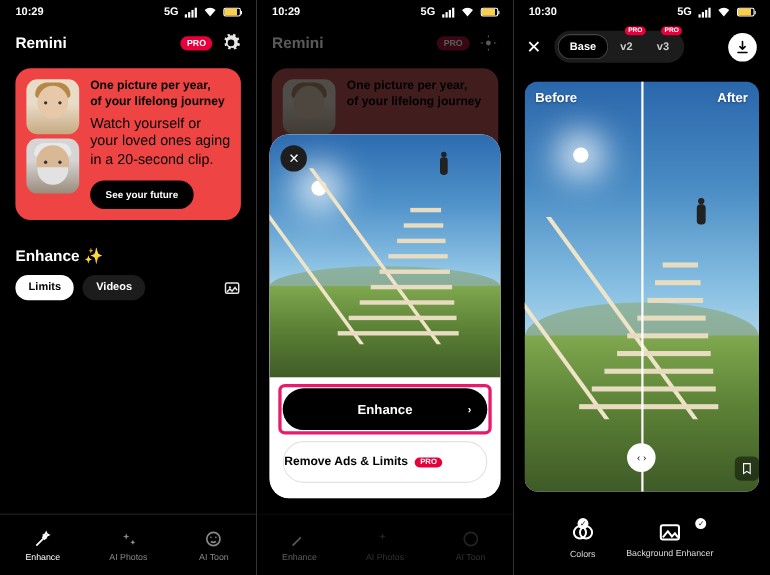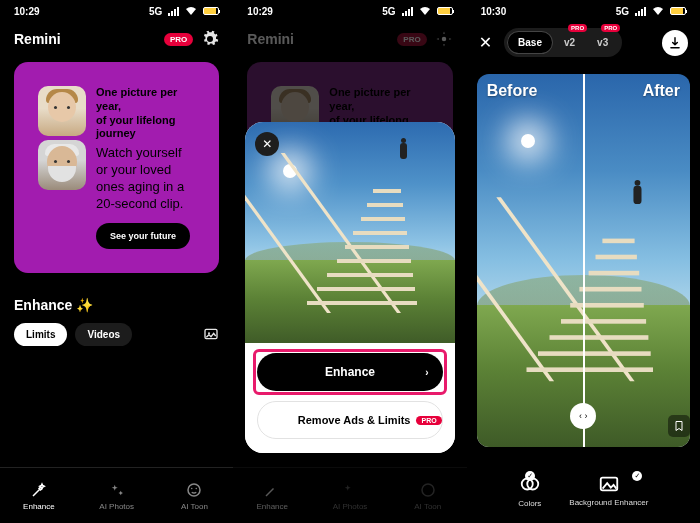--- a/index.html
+++ b/index.html
@@ -11,21 +11,21 @@
   .sig{display:inline-flex;gap:1px;align-items:flex-end}
   .sig i{width:2px;background:#fff;display:block}
   .sig i:nth-child(1){height:3px}.sig i:nth-child(2){height:5px}.sig i:nth-child(3){height:7px}.sig i:nth-child(4){height:9px}
   .batt{width:16px;height:8px;border:1px solid #fff;border-radius:2px;position:relative;background:linear-gradient(90deg,#ffcf3f 85%,transparent 85%)}
   .batt:after{content:"";position:absolute;right:-2px;top:2px;width:1px;height:3px;background:#fff}
   .hdr{display:flex;justify-content:space-between;align-items:center;padding:8px 14px}
   .brand{font-size:14px;font-weight:700}
   .hdr-r{display:flex;gap:8px;align-items:center}
   .pro{background:#e7003b;color:#fff;font-size:8px;font-weight:700;padding:2px 6px;border-radius:8px}
   .gear{width:18px;height:18px}
-  .card{margin:6px 14px;background:#a21caf;border-radius:14px;padding:24px;display:flex;gap:10px;color:#000}
+  .card{margin:6px 14px;background:#ef4444;border-radius:14px;padding:10px;display:flex;gap:10px;color:#000}
   .faces{width:48px;flex:0 0 48px;display:flex;flex-direction:column;gap:4px}
   .face{width:48px;height:50px;border-radius:10px;background:#d8c9b8;position:relative;overflow:hidden}
   .face.young{background:linear-gradient(#e8dcc8 45%,#c7a982)}
   .face.old{background:linear-gradient(#d5d5d5 40%,#9a8b7a)}
   .head{position:absolute;left:50%;transform:translateX(-50%);border-radius:50%}
   .young .head{top:6px;width:28px;height:30px;background:#e7c8a8}
   .young .hair{position:absolute;top:3px;left:50%;transform:translateX(-50%);width:32px;height:14px;border-radius:14px 14px 4px 4px;background:#b58848}
   .old .head{top:6px;width:30px;height:32px;background:#d9b896}
   .old .hair{position:absolute;top:4px;left:50%;transform:translateX(-50%);width:34px;height:12px;border-radius:14px 14px 4px 4px;background:#e8e8e8}
   .old .beard{position:absolute;top:26px;left:50%;transform:translateX(-50%);width:28px;height:16px;border-radius:0 0 14px 14px;background:#e2e2e2}
@@ -56,32 +56,32 @@
   .rail{position:absolute;background:#efe3c8}
   .rail.l{width:4px;height:160px;left:20px;bottom:-8px;transform:skewX(36deg);transform-origin:bottom}
   .rail.r{width:4px;height:160px;left:90px;bottom:-8px;transform:skewX(36deg);transform-origin:bottom}
   .step{position:absolute;background:#e7dcc0;height:4px}
   .person{position:absolute;top:-12px;right:30px;width:7px;height:16px;background:#222;border-radius:3px}
   .person:before{content:"";position:absolute;top:-5px;left:1px;width:5px;height:5px;background:#222;border-radius:50%}
   .sheet-ctl{position:absolute;left:0;right:0;bottom:0;padding:10px 12px 14px;display:flex;flex-direction:column;gap:10px;background:#fff}
   .enh-btn{background:#000;color:#fff;border-radius:24px;height:38px;display:flex;align-items:center;justify-content:center;gap:8px;font-size:12px;font-weight:700;position:relative}
   .enh-btn .chev{position:absolute;right:14px;font-size:10px}
   .hl{position:absolute;left:8px;right:8px;bottom:58px;height:46px;border:3px solid #e81a6b;border-radius:6px;pointer-events:none}
-  .rm-btn{background:#fff;border:1px solid #e2e2e2;border-radius:24px;height:38px;display:flex;align-items:center;justify-content:flex-end;gap:6px;font-size:11px;font-weight:800;color:#000}
+  .rm-btn{background:#fff;border:1px solid #e2e2e2;border-radius:24px;height:38px;display:flex;align-items:center;justify-content:flex-start;gap:6px;font-size:11px;font-weight:800;color:#000}
   
   .s3 .top{display:flex;align-items:center;gap:8px;padding:6px 12px}
   .xbtn{font-size:16px;font-weight:300}
   .seg{display:flex;background:#1c1c1c;border-radius:20px;padding:3px;gap:0;position:relative;margin-left:4px}
   .seg .o{font-size:10px;font-weight:700;padding:6px 11px;border-radius:16px;color:#ccc;position:relative}
   .seg .o.on{background:#000;color:#fff;box-shadow:0 0 0 1px #444 inset}
   .seg .o .mini{position:absolute;top:-7px;right:-1px;font-size:6px;background:#e7003b;padding:1px 3px;border-radius:6px;color:#fff;font-weight:700}
   .dl{margin-left:auto;width:26px;height:26px;border-radius:50%;background:#fff;color:#000;display:flex;align-items:center;justify-content:center}
   .compare{position:absolute;top:74px;left:10px;right:10px;bottom:76px;border-radius:12px;overflow:hidden}
   .compare .sky{background:linear-gradient(180deg,#2a66ab 0%,#4a8cc4 26%,#86bfe2 50%,#c8e3f0 72%,#e5f0f3 85%)}
-  .lbls{position:absolute;top:0;left:0;right:0;display:flex;justify-content:space-between;padding:8px 10px;font-size:16px;font-weight:600;z-index:3;text-shadow:0 1px 2px rgba(0,0,0,.4)}
+  .lbls{position:absolute;top:0;left:0;right:0;display:flex;justify-content:space-between;padding:8px 10px;font-size:12px;font-weight:600;z-index:3;text-shadow:0 1px 2px rgba(0,0,0,.4)}
   .divider{position:absolute;top:0;bottom:0;left:50%;width:2px;background:#fff;z-index:2}
   .handle{position:absolute;left:50%;bottom:18px;transform:translateX(-50%);width:26px;height:26px;border-radius:50%;background:#fff;color:#000;display:flex;align-items:center;justify-content:center;font-size:9px;z-index:3}
   .bm{position:absolute;right:10px;bottom:86px;width:22px;height:22px;border-radius:5px;background:rgba(0,0,0,.45);display:flex;align-items:center;justify-content:center;font-size:11px}
   .tools{position:absolute;bottom:0;left:0;right:0;height:66px;display:flex;justify-content:center;gap:28px;align-items:center}
   .tool{display:flex;flex-direction:column;align-items:center;gap:4px;font-size:8px;color:#ddd;position:relative}
   .tool .ic{width:22px;height:22px}
   .tool .ck{position:absolute;top:-2px;right:6px;width:10px;height:10px;border-radius:50%;background:#fff;color:#000;font-size:7px;display:flex;align-items:center;justify-content:center}
   svg{display:block}
 </style>
 </head>

